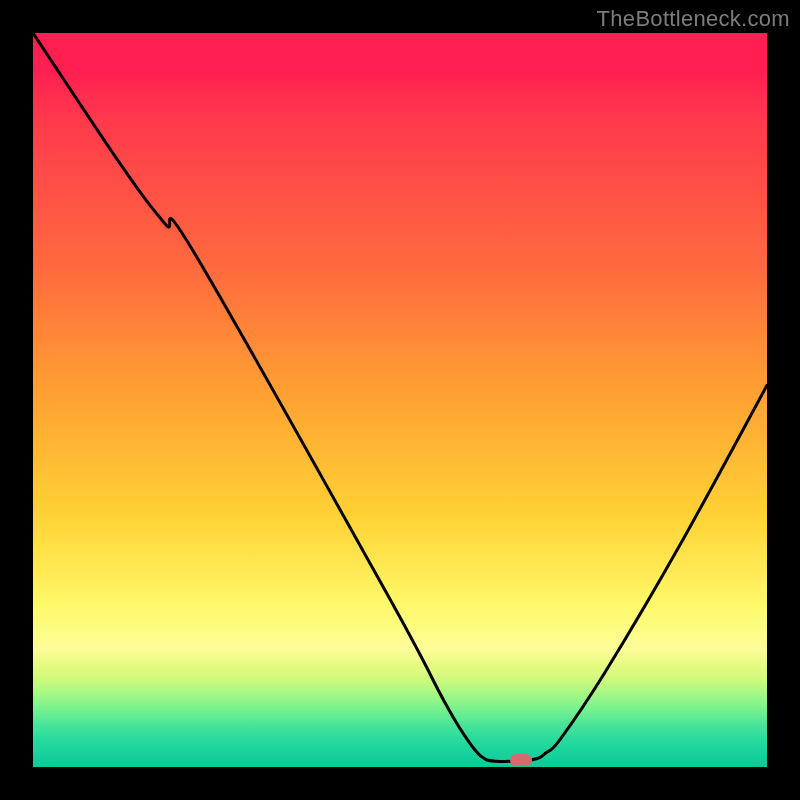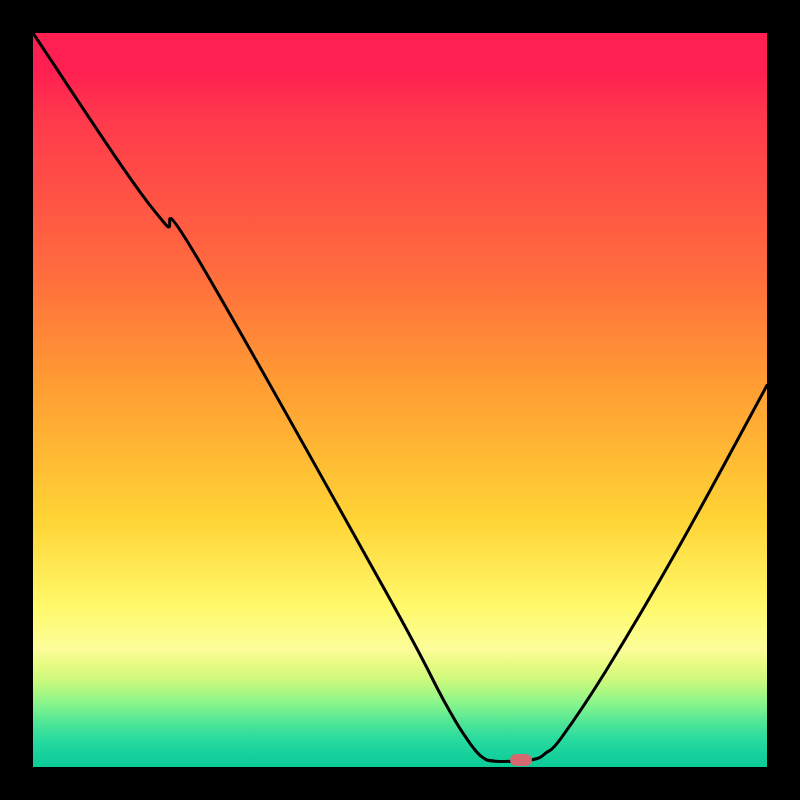--- a/index.html
+++ b/index.html
@@ -66,19 +66,20 @@
     width: 22px;
     height: 12px;
     border-radius: 6px;
     transform: translate(-50%, -50%);
   }
 </style>
 </head>
 <body>
 
 <div class="stage">
+  <div class="watermark">TheBottleneck.com</div>
   <div class="plot">
     <svg class="curve" viewBox="0 0 734 734" preserveAspectRatio="none">
       <path id="curve-path" fill="none" d="M 0.00 0.00 C 16.15 24.22 63.86 97.13 88.08 132.12 C 112.30 167.11 118.66 174.69 132.12 190.84 C 145.58 206.99 121.11 152.92 161.48 220.20 C 201.85 287.48 306.57 475.75 352.32 557.84 C 398.07 639.93 396.24 641.03 411.04 667.94 C 425.84 694.85 426.33 694.55 433.06 704.64 C 439.79 714.73 442.36 718.68 447.74 722.99 C 453.12 727.30 453.00 727.46 462.42 728.13 C 471.84 728.80 489.70 728.27 499.12 726.66 C 508.54 725.05 508.42 723.36 513.80 719.32 C 519.18 715.28 517.71 719.44 528.48 704.64 C 539.25 689.84 550.99 673.57 572.52 638.58 C 594.05 603.59 616.32 566.28 645.92 513.80 C 675.52 461.32 717.85 381.92 734.00 352.32" stroke="#000000" stroke-width="3" stroke-linecap="round" stroke-linejoin="round"></path>
     </svg>
     <div id="marker" class="marker" style="left: 488.11px; top: 726.66px; background: rgb(211, 106, 111);"></div>
   </div>
 </div>
 
 </body></html>

